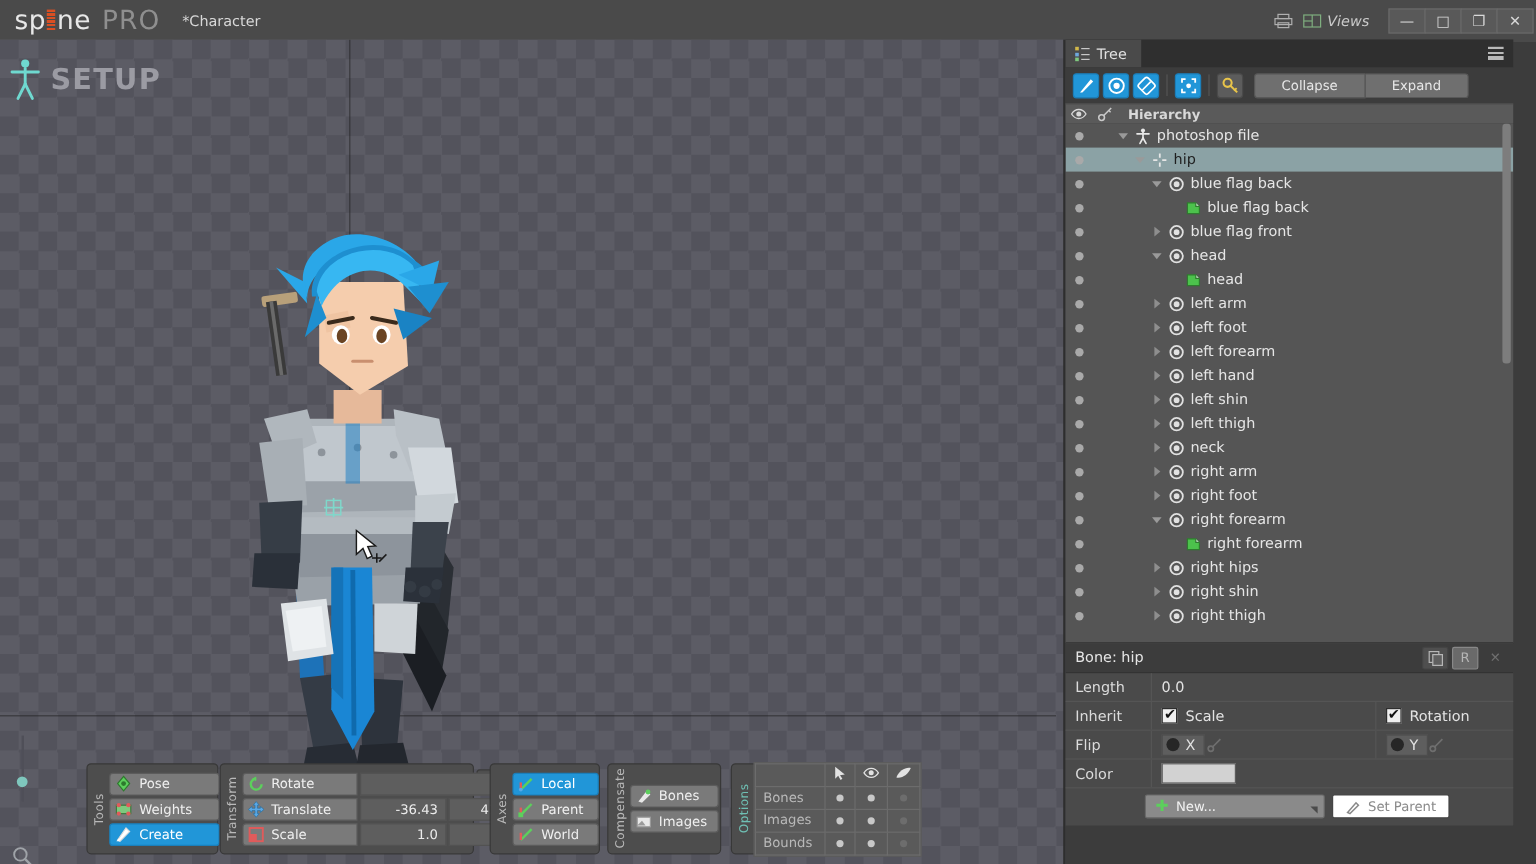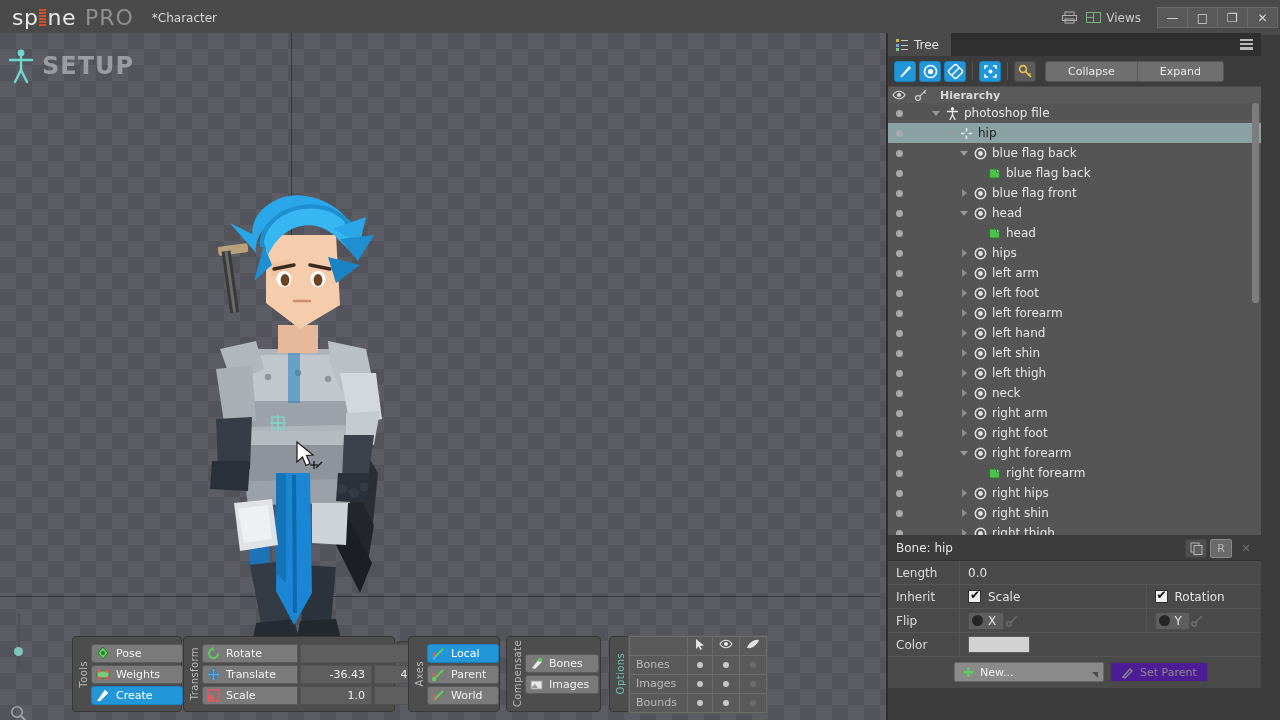--- a/index.html
+++ b/index.html
@@ -26,21 +26,21 @@
                       #d94f23 9px 11px, transparent 11px 12px,
                       #d94f23 12px 14px, transparent 14px 15px,
                       #d94f23 15px 17px);
     position:relative; top:1px;
   }
   .logo .pro{ font-size:22px; color:#8f8f8f; margin-left:9px; letter-spacing:1px;}
   .doc-title{ margin-left:18px; font-size:12px; color:#d8d8d8; }
 
   .tb-right{ margin-left:auto; display:flex; align-items:center; height:33px; }
   .tb-icon{ width:26px; height:24px; display:flex; align-items:center; justify-content:center; }
-  .views-btn{ display:flex; align-items:center; gap:5px; padding:0 10px 0 4px; height:24px;}
+  .views-btn{ display:flex; align-items:center; gap:5px; padding:0 10px 0 4px; height:24px;font-style:italic;}
   .views-btn span{ color:#c9c9c9; font-size:12px;}
   .wincontrols{ display:flex; margin-left:6px; margin-right:2px; }
   .wbtn{
     width:31px; height:21px; display:flex; align-items:center; justify-content:center;
     background:#595959; border:1px solid #6a6a6a; margin-left:-1px; color:#d8d8d8;
   }
   .wbtn:first-child{ margin-left:0; }
 
   
   #viewport{
@@ -194,21 +194,21 @@
   .actionrow{ display:flex; align-items:center; gap:6px; padding:5px 10px 6px 66px; }
   .newbtn{
     display:flex; align-items:center; gap:6px; width:150px; height:20px;
     background:#8a8a8a; border:1px solid #6a6a6a; border-radius:2px; color:#f2f2f2;
     font-size:11px; padding-left:8px; position:relative;
   }
   .newbtn:after{ content:""; position:absolute; right:5px; bottom:3px; border-left:6px solid transparent; border-top:6px solid #4a4a4a;}
   .plus{ color:#5ccf5c; font-weight:bold; font-size:13px; line-height:1;}
   .setparent{
     display:flex; align-items:center; gap:6px; height:20px; padding:0 10px;
-    color:#8a8a8a; font-size:11px; background:#4c1d95; border:1px solid #454545; border-radius:2px;
+    color:#8a8a8a; font-size:11px; background:#ffffff; border:1px solid #454545; border-radius:2px;
   }
   svg{ overflow:visible; }
 </style>
 </head>
 <body>
 
 <div id="titlebar">
   <div class="logo">
     <span class="sp">sp</span>
     <span class="spine-dot"></span>
@@ -770,36 +770,20 @@
         </div>
         <div class="keycol"></div>
         <div class="lbl" style="padding-left: 28px;">
           <span class="tri right"></span>
           <span style="display: flex;">
             <svg width="13" height="13" viewBox="0 0 13 13">
               <circle cx="6.5" cy="6.5" r="5.2" fill="none" stroke="#e0e0e0" stroke-width="1.5"></circle>
               <circle cx="6.5" cy="6.5" r="2.4" fill="#e0e0e0"></circle>
             </svg>
           </span>
-          <span>hips</span>
-        </div>
-      </div>
-      <div class="trow">
-        <div class="dotcol">
-          <span style="width:7px;height:7px;border-radius:50%;background:#a9a9a9;display:inline-block"></span>
-        </div>
-        <div class="keycol"></div>
-        <div class="lbl" style="padding-left: 28px;">
-          <span class="tri right"></span>
-          <span style="display: flex;">
-            <svg width="13" height="13" viewBox="0 0 13 13">
-              <circle cx="6.5" cy="6.5" r="5.2" fill="none" stroke="#e0e0e0" stroke-width="1.5"></circle>
-              <circle cx="6.5" cy="6.5" r="2.4" fill="#e0e0e0"></circle>
-            </svg>
-          </span>
           <span>left arm</span>
         </div>
       </div>
       <div class="trow">
         <div class="dotcol">
           <span style="width:7px;height:7px;border-radius:50%;background:#a9a9a9;display:inline-block"></span>
         </div>
         <div class="keycol"></div>
         <div class="lbl" style="padding-left: 28px;">
           <span class="tri right"></span>

